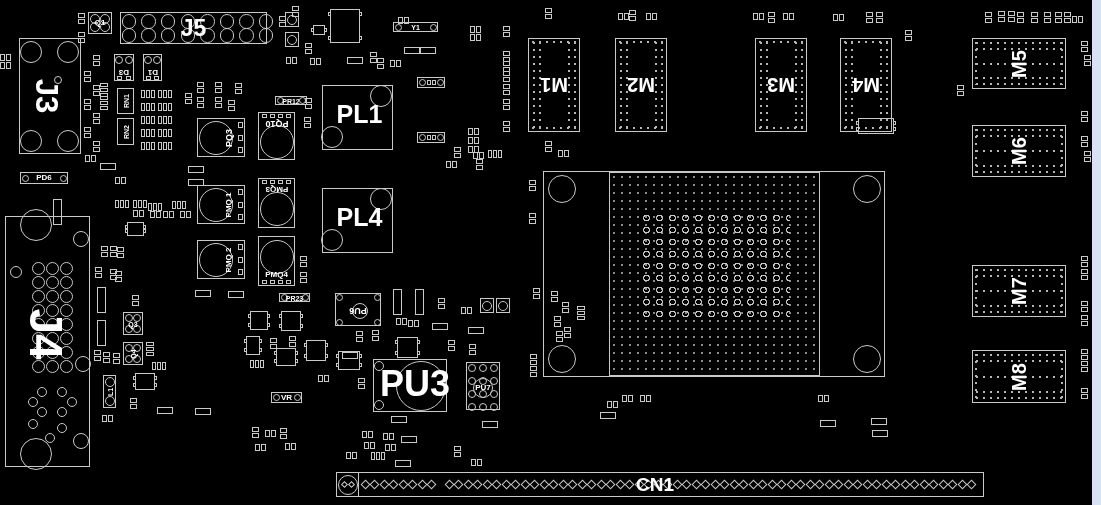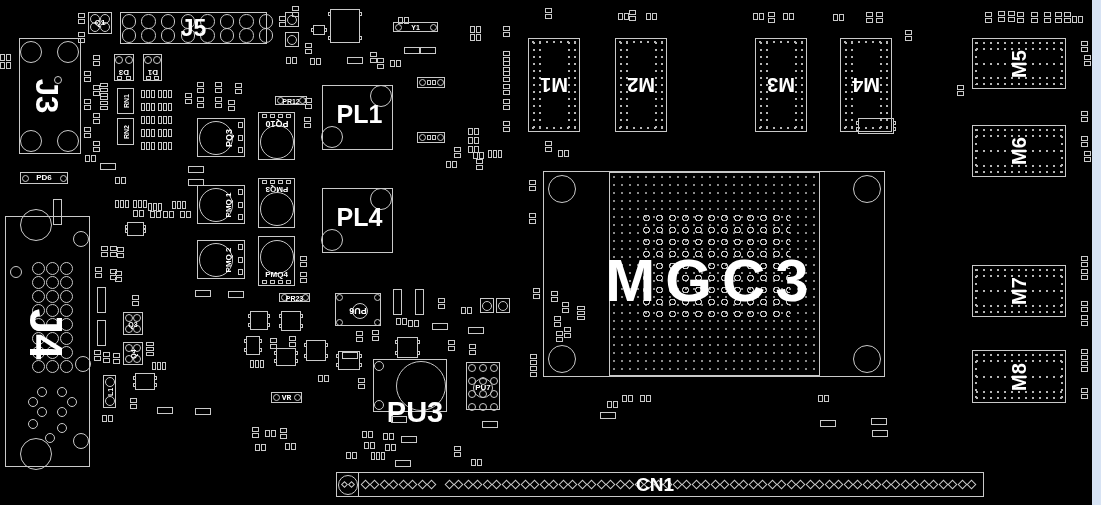--- a/index.html
+++ b/index.html
@@ -160,37 +160,37 @@
     <div class="circ" style="left: 276.5px; top: 97px; width: 7px; height: 7px;"></div>
     <div class="circ" style="left: 298.5px; top: 97px; width: 7px; height: 7px;"></div>
     <span class="lbl" style="left: 291px; top: 100.5px; font-size: 7px; transform: translate(-50%, -50%) rotate(0deg);">PR12</span>
     <div class="box" style="left: 279px; top: 293px; width: 31px; height: 9px;"></div>
     <div class="circ" style="left: 280.5px; top: 294px; width: 7px; height: 7px;"></div>
     <div class="circ" style="left: 301.5px; top: 294px; width: 7px; height: 7px;"></div>
     <span class="lbl" style="left: 294.5px; top: 297.5px; font-size: 7px; transform: translate(-50%, -50%) rotate(0deg);">PR23</span>
     <div class="box" style="left: 271px; top: 392px; width: 31px; height: 11px;"></div>
     <div class="circ" style="left: 272.5px; top: 394px; width: 7px; height: 7px;"></div>
     <div class="circ" style="left: 293.5px; top: 394px; width: 7px; height: 7px;"></div>
-    <span class="lbl" style="left: 286.5px; top: 397.5px; font-size: 8px; transform: translate(-50%, -50%) rotate(0deg); font-family: Liberation Mono, monospace;">VR</span>
+    <span class="lbl" style="left: 286.5px; top: 397.5px; font-size: 8px; transform: translate(-50%, -50%) rotate(0deg);">VR</span>
     <div class="box" style="left: 393px; top: 22px; width: 45px; height: 10px;"></div>
     <div class="circ" style="left: 394.5px; top: 23.5px; width: 7px; height: 7px;"></div>
     <div class="circ" style="left: 429.5px; top: 23.5px; width: 7px; height: 7px;"></div>
     <span class="lbl" style="left: 415.5px; top: 27px; font-size: 7px; transform: translate(-50%, -50%) rotate(0deg);">Y1</span>
     <div class="box" style="left: 335px; top: 293px; width: 46px; height: 33px;"></div>
     <div class="circ" style="left: 335.5px; top: 293.5px; width: 7px; height: 7px;"></div>
     <div class="circ" style="left: 373.5px; top: 293.5px; width: 7px; height: 7px;"></div>
     <div class="circ" style="left: 335.5px; top: 318.5px; width: 7px; height: 7px;"></div>
     <div class="circ" style="left: 373.5px; top: 318.5px; width: 7px; height: 7px;"></div>
     <div class="circ" style="left: 352px; top: 302.5px; width: 16px; height: 16px;"></div>
     <span class="lbl" style="left: 358px; top: 309.5px; font-size: 9px; transform: translate(-50%, -50%) rotate(180deg);">PU6</span>
     <div class="box" style="left: 373px; top: 359px; width: 74px; height: 53px;"></div>
     <div class="circ" style="left: 396px; top: 361px; width: 50px; height: 50px;"></div>
     <div class="circ" style="left: 374px; top: 361px; width: 10px; height: 10px;"></div>
     <div class="circ" style="left: 374px; top: 400px; width: 10px; height: 10px;"></div>
-    <span class="lbl" style="left: 415px; top: 383.5px; font-size: 29px; transform: translate(-50%, -50%) rotate(0deg); margin-top: 28px;">PU3</span>
+    <span class="lbl" style="left: 415px; top: 383.5px; font-size: 36px; transform: translate(-50%, -50%) rotate(0deg);">PU3</span>
     <div class="box" style="left: 466px; top: 362px; width: 34px; height: 48px;"></div>
     <div class="circ" style="left: 468px; top: 364px; width: 8px; height: 8px;"></div>
     <div class="circ" style="left: 479px; top: 364px; width: 8px; height: 8px;"></div>
     <div class="circ" style="left: 490px; top: 364px; width: 8px; height: 8px;"></div>
     <div class="circ" style="left: 468px; top: 377px; width: 8px; height: 8px;"></div>
     <div class="circ" style="left: 479px; top: 377px; width: 8px; height: 8px;"></div>
     <div class="circ" style="left: 490px; top: 377px; width: 8px; height: 8px;"></div>
     <div class="circ" style="left: 468px; top: 390px; width: 8px; height: 8px;"></div>
     <div class="circ" style="left: 479px; top: 390px; width: 8px; height: 8px;"></div>
     <div class="circ" style="left: 490px; top: 390px; width: 8px; height: 8px;"></div>
@@ -283,21 +283,20 @@
     <div class="dot" style="left: 975px; top: 354px; width: 2px; height: 45px; background: repeating-linear-gradient(rgb(181, 181, 181) 0px, rgb(181, 181, 181) 2px, transparent 2px, transparent 7px);"></div>
     <div class="dot" style="left: 1061px; top: 354px; width: 2px; height: 45px; background: repeating-linear-gradient(rgb(181, 181, 181) 0px, rgb(181, 181, 181) 2px, transparent 2px, transparent 7px);"></div>
     <span class="lbl" style="left: 1019px; top: 376.5px; font-size: 20px; transform: translate(-50%, -50%) rotate(-90deg);">M8</span>
     <div class="box" style="left: 543px; top: 171px; width: 342px; height: 206px;"></div>
     <div class="circ" style="left: 548px; top: 175px; width: 28px; height: 28px;"></div>
     <div class="circ" style="left: 853px; top: 175px; width: 28px; height: 28px;"></div>
     <div class="circ" style="left: 548px; top: 345px; width: 28px; height: 28px;"></div>
     <div class="circ" style="left: 853px; top: 345px; width: 28px; height: 28px;"></div>
     <div class="box" style="left: 609px; top: 172px; width: 211px; height: 204px; background-image: radial-gradient(circle, rgb(138, 138, 138) 1px, transparent 1.4px); background-size: 8px 8px;"></div>
     <div class="dot" style="left: 640px; top: 212px; width: 150px; height: 105px; background-image: radial-gradient(circle, transparent 2.1px, rgb(201, 201, 201) 2.3px, rgb(201, 201, 201) 3.3px, transparent 3.5px); background-size: 13px 12px;"></div>
-    <span class="lbl" style="left: 712px; top: 281px; font-size: 60px; transform: translate(-50%, -50%) rotate(0deg); letter-spacing: 10px;">MGC3</span>
     <div class="box" style="left: 336px; top: 472px; width: 648px; height: 25px;"></div>
     <div class="box" style="left: 336px; top: 472px; width: 23px; height: 25px;"></div>
     <div class="circ" style="left: 337.5px; top: 474.5px; width: 20px; height: 20px;"></div>
     <div class="diamond" style="left: 341.5px; top: 482px; width: 5px; height: 5px;"></div>
     <div class="diamond" style="left: 348.5px; top: 482px; width: 5px; height: 5px;"></div>
     <div class="diamond" style="left: 361.5px; top: 481px; width: 7px; height: 7px;"></div>
     <div class="diamond" style="left: 371px; top: 481px; width: 7px; height: 7px;"></div>
     <div class="diamond" style="left: 380.5px; top: 481px; width: 7px; height: 7px;"></div>
     <div class="diamond" style="left: 390px; top: 481px; width: 7px; height: 7px;"></div>
     <div class="diamond" style="left: 399.5px; top: 481px; width: 7px; height: 7px;"></div>

